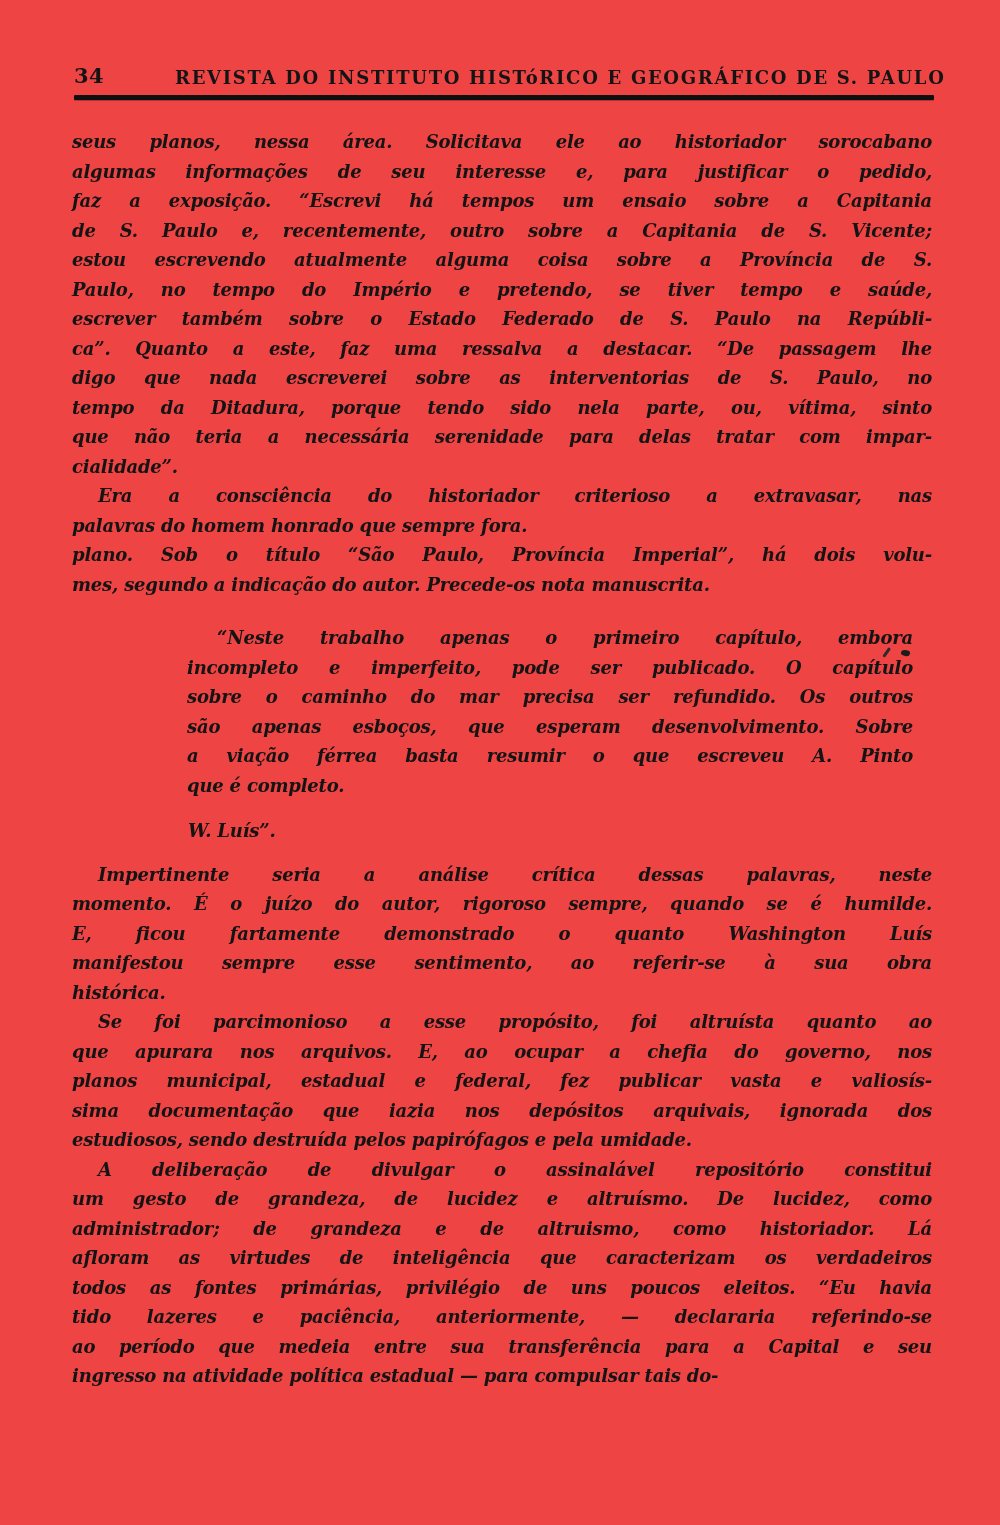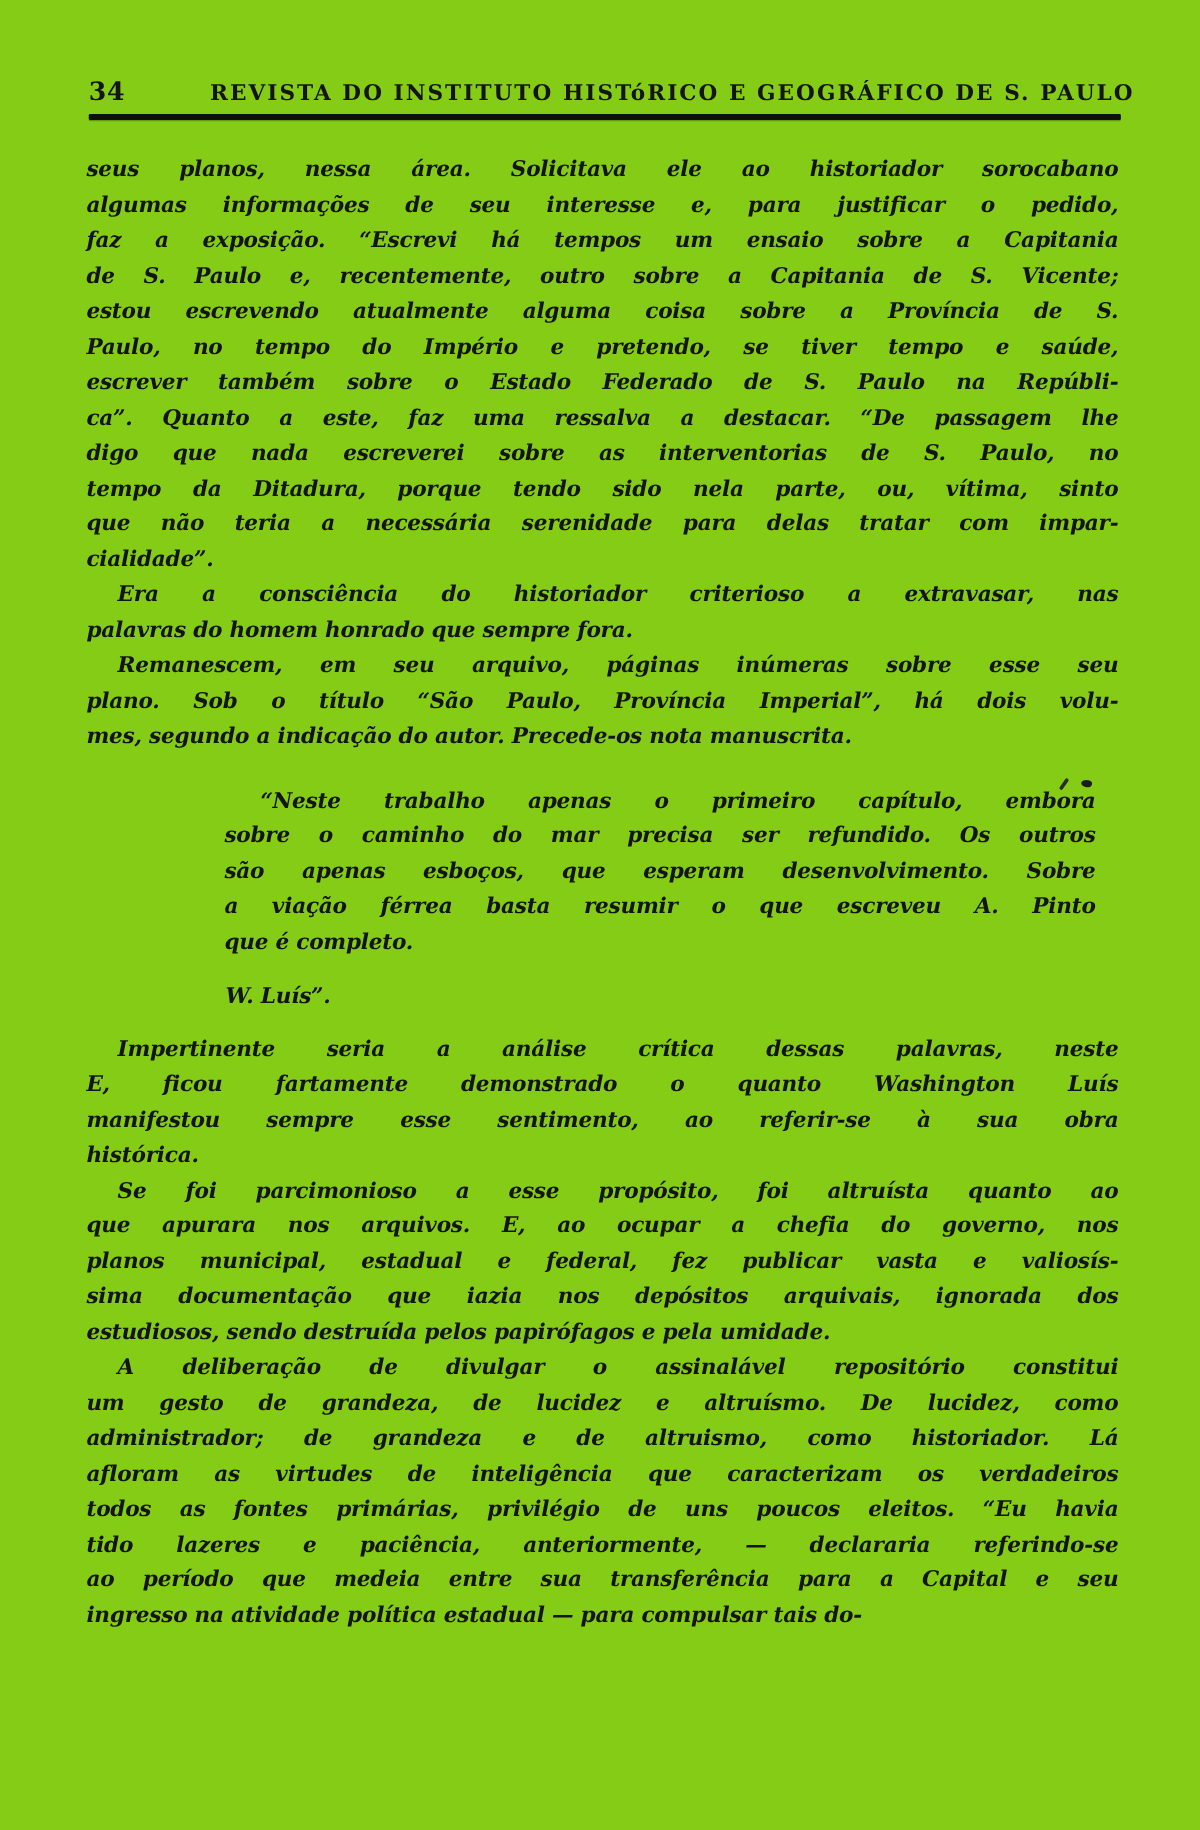--- a/index.html
+++ b/index.html
@@ -5,21 +5,21 @@
   html, body {
     margin: 0;
     padding: 0;
     background: #e9e9e6;
   }
   .page {
     position: relative;
     width: 1000px;
     height: 1525px;
     margin: 0 auto;
-    background: #84cc16;
+    background: #ef4444;
     font-family: "DejaVu Serif", "Liberation Serif", serif;
     color: #141414;
     overflow: hidden;
   }
 
   
   .header-pagenum {
     position: absolute;
     left: 74px;
     top: 63px;
@@ -139,36 +139,37 @@
         <div class="line">digo que nada escreverei sobre as interventorias de S. Paulo, no</div>
         <div class="line">tempo da Ditadura, porque tendo sido nela parte, ou, vítima, sinto</div>
         <div class="line">que não teria a necessária serenidade para delas tratar com impar-</div>
         <div class="line last">cialidade”.</div>
       </div>
       <div class="para body">
         <div class="line first-indent">Era a consciência do historiador criterioso a extravasar, nas</div>
         <div class="line last">palavras do homem honrado que sempre fora.</div>
       </div>
       <div class="para body">
-        <div class="line first-indent">Remanescem, em seu arquivo, páginas inúmeras sobre esse seu</div>
         <div class="line">plano. Sob o título “São Paulo, Província Imperial”, há dois volu-</div>
         <div class="line last">mes, segundo a indicação do autor. Precede-os nota manuscrita.</div>
       </div>
       <div class="para quote">
         <div class="line first-indent">“Neste trabalho apenas o primeiro capítulo, embora</div>
+        <div class="line">incompleto e imperfeito, pode ser publicado. O capítulo</div>
         <div class="line">sobre o caminho do mar precisa ser refundido. Os outros</div>
         <div class="line">são apenas esboços, que esperam desenvolvimento. Sobre</div>
         <div class="line">a viação férrea basta resumir o que escreveu A. Pinto</div>
         <div class="line last">que é completo.</div>
       </div>
       <div class="para signature">
         <div class="line last">W. Luís”.</div>
       </div>
       <div class="para body">
         <div class="line first-indent">Impertinente seria a análise crítica dessas palavras, neste</div>
+        <div class="line">momento. É o juízo do autor, rigoroso sempre, quando se é humilde.</div>
         <div class="line">E, ficou fartamente demonstrado o quanto Washington Luís</div>
         <div class="line">manifestou sempre esse sentimento, ao referir-se à sua obra</div>
         <div class="line last">histórica.</div>
       </div>
       <div class="para body">
         <div class="line first-indent">Se foi parcimonioso a esse propósito, foi altruísta quanto ao</div>
         <div class="line">que apurara nos arquivos. E, ao ocupar a chefia do governo, nos</div>
         <div class="line">planos municipal, estadual e federal, fez publicar vasta e valiosís-</div>
         <div class="line">sima documentação que iazia nos depósitos arquivais, ignorada dos</div>
         <div class="line last">estudiosos, sendo destruída pelos papirófagos e pela umidade.</div>

